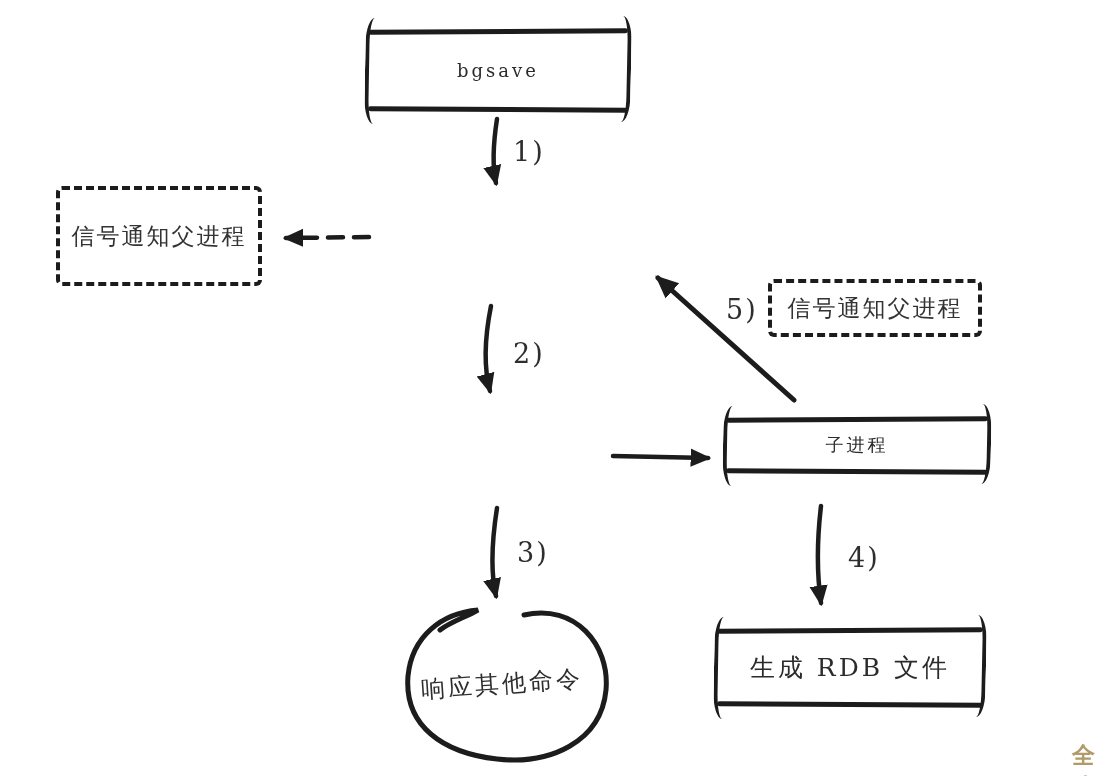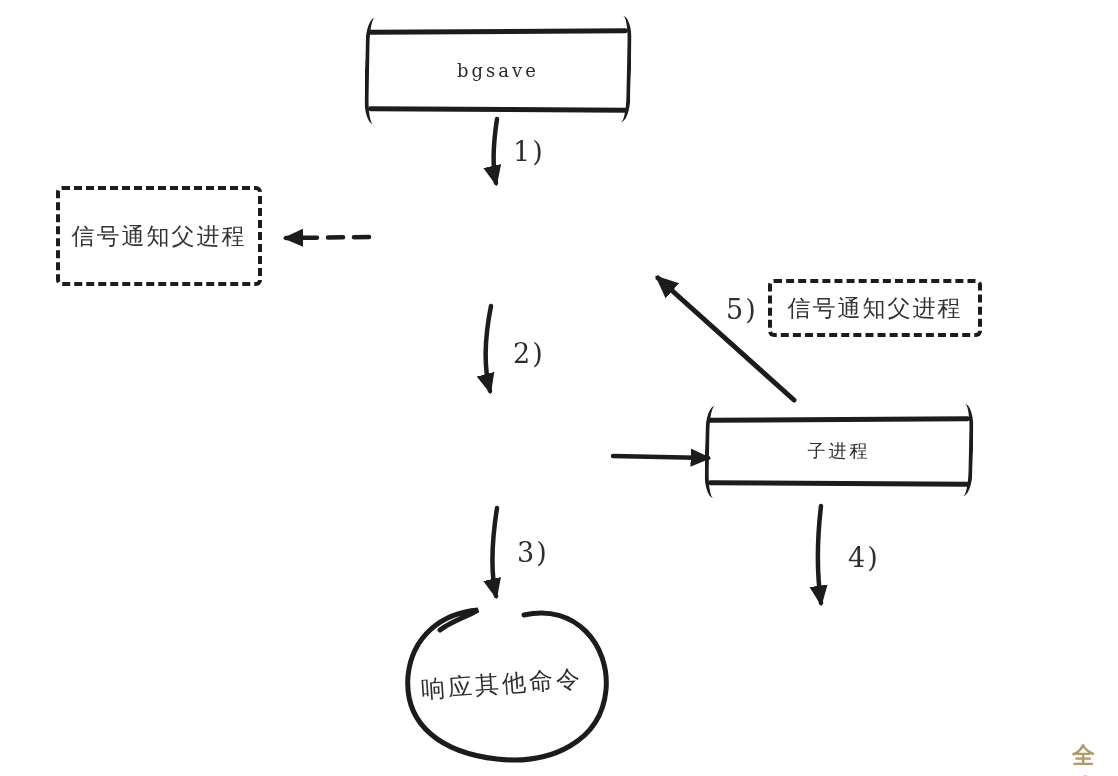--- a/index.html
+++ b/index.html
@@ -111,28 +111,35 @@
   <div class="hbox" style="left:373px;top:29px;width:250px;height:82px;">
     <span class="edge-top"></span>
     <span class="edge-bot"></span>
     <span class="edge-left"></span>
     <span class="edge-right"></span>
     <span class="hbox-label">bgsave</span>
   </div>
 
 
 
-  <div class="hbox" style="left:713px;top:417px;width:252px;height:68px;">
+  <div class="hbox" style="left:731px;top:417px;width:252px;height:56px;">
     <span class="edge-top"></span>
     <span class="edge-bot"></span>
     <span class="edge-left"></span>
     <span class="edge-right"></span>
     <span class="hbox-label">子进程</span>
   </div>
 
+  <div class="hbox" style="left:722px;top:628px;width:256px;height:78px;">
+    <span class="edge-top"></span>
+    <span class="edge-bot"></span>
+    <span class="edge-left"></span>
+    <span class="edge-right"></span>
+    <span class="hbox-label" style="font-size:25px;">生成 RDB 文件</span>
+  </div>
 
   <div class="dbox" style="left:56px;top:186px;width:206px;height:100px;">
     <div class="dbox-label">
       <div>信号通知父进程</div>
     </div>
   </div>
 
   <div class="dbox" style="left:768px;top:279px;width:214px;height:58px;">
     <div class="dbox-label" style="white-space:nowrap;">信号通知父进程</div>
   </div>

